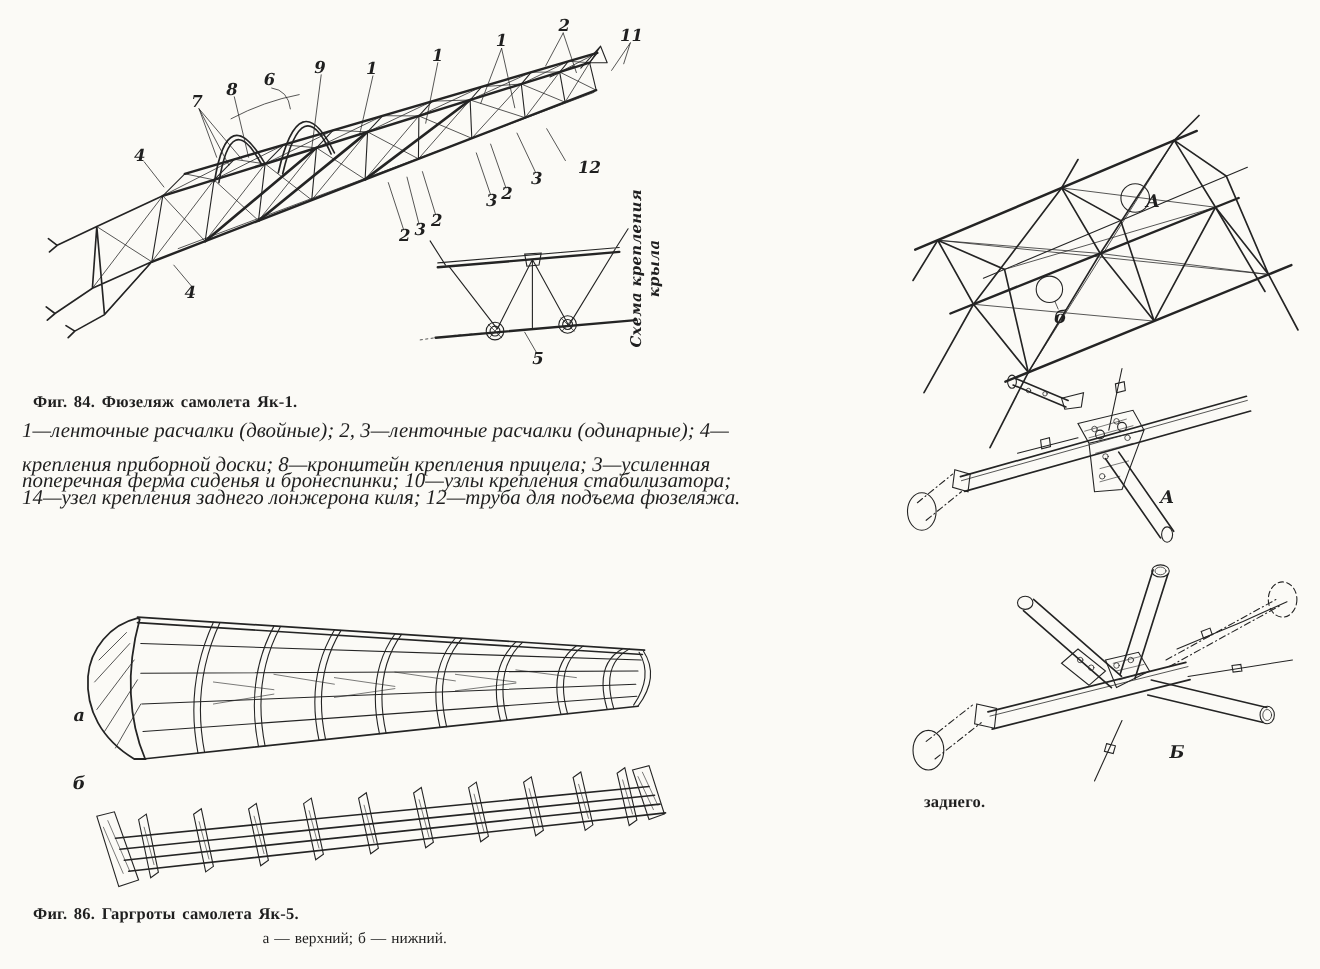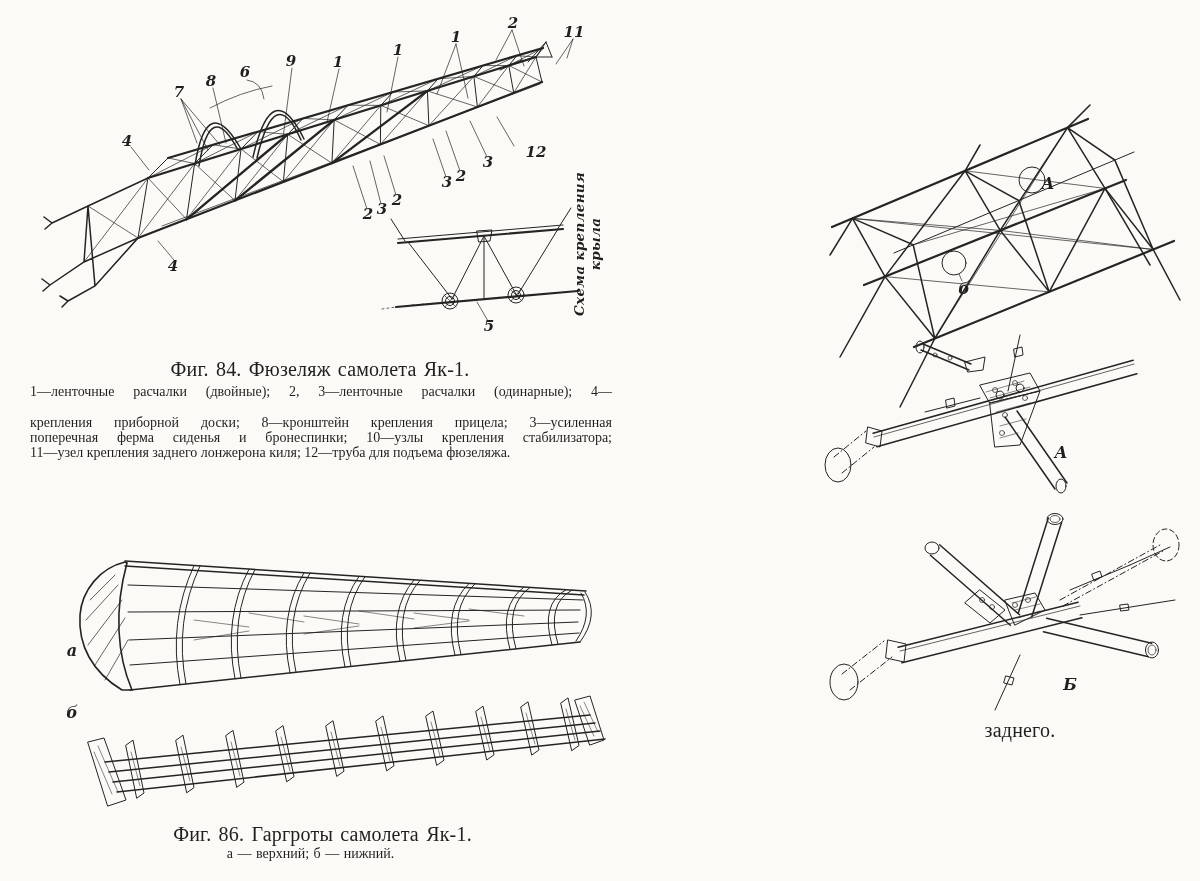--- a/index.html
+++ b/index.html
@@ -4,23 +4,23 @@
 <style>
   html,body{margin:0;padding:0;}
   .page{position:relative;width:1200px;height:881px;background:#fbfaf6;overflow:hidden;
         font-family:"Liberation Serif",serif;color:#1f1f1f;}
   svg.layer{position:absolute;left:0;top:0;width:1200px;height:881px;}
   svg.layer *{stroke:#242424;fill:none;stroke-linecap:round;}
   .s1{stroke-width:2.2px;} .s2{stroke-width:1.5px;} .s3{stroke-width:1px;}
   .s4{stroke-width:.7px;} .s5{stroke-width:.55px;}
   .fillp{fill:#fbfaf6;}
   .solid{fill:#fbfaf6;stroke-width:1.6px;}
-  .cap{position:absolute;font-weight:normal;font-size:20px;text-align:center;word-spacing:2px;letter-spacing:.2px;}
-  .leg{position:absolute;left:30px;width:582px;font-size:14px;line-height:15.3px;
-       text-align:justify;text-align-last:justify;white-space:nowrap;}
+  .cap{position:absolute;font-weight:bold;font-size:15px;word-spacing:2px;letter-spacing:.2px;}
+  .leg{position:absolute;left:20px;width:582px;font-size:19px;line-height:15.3px;
+       text-align:justify;text-align-last:justify;white-space:nowrap;font-style:italic;}
   .leg.last{text-align-last:auto;}
   .co{position:absolute;transform:translate(-50%,-50%);font:italic 15px "DejaVu Serif",serif;font-weight:600;}
   .lbl{position:absolute;transform:translate(-50%,-50%);font:italic 16px "DejaVu Serif",serif;font-weight:600;}
   .rot{position:absolute;left:501px;top:228px;width:172px;text-align:center;
        transform:rotate(-90deg);font:italic 600 13.5px "DejaVu Serif",serif;letter-spacing:.3px;}
   .subcap{position:absolute;font-size:14px;text-align:center;word-spacing:1px;}
 </style>
 </head>
 <body>
 
@@ -172,28 +172,28 @@
   <span class="co" style="left:368px;top:214px">2</span>
   <span class="co" style="left:173px;top:266px">4</span>
   <span class="co" style="left:489px;top:326px">5</span>
 
   <div class="rot">Схема крепления крыла</div>
 
   <div class="cap" style="left:30px;top:358px;width:580px">Фиг. 84. Фюзеляж самолета Як-1.</div>
   <div class="leg" style="top:384px">1—ленточные расчалки (двойные); 2, 3—ленточные расчалки (одинарные); 4—</div>
   <div class="leg" style="top:414.6px">крепления приборной доски; 8—кронштейн крепления прицела; 3—усиленная</div>
   <div class="leg" style="top:429.9px">поперечная ферма сиденья и бронеспинки; 10—узлы крепления стабилизатора;</div>
-  <div class="leg last" style="top:445.2px">11—узел крепления заднего лонжерона киля; 12—труба для подъема фюзеляжа.</div>
+  <div class="leg last" style="top:445.2px">14—узел крепления заднего лонжерона киля; 12—труба для подъема фюзеляжа.</div>
 
   <span class="lbl" style="left:1048px;top:183px">А</span>
   <span class="lbl" style="left:964px;top:288px">б</span>
   <span class="lbl" style="left:1061px;top:452px">А</span>
   <span class="lbl" style="left:1070px;top:684px">Б</span>
   <div class="cap" style="left:840px;top:721px;width:360px;line-height:19px">
     <div>заднего.</div>
   </div>
 
   <span class="lbl" style="left:72px;top:650px">а</span>
   <span class="lbl" style="left:72px;top:712px">б</span>
-  <div class="cap" style="left:30px;top:823px;width:585px">Фиг. 86. Гаргроты самолета Як-1.</div>
-  <div class="subcap" style="left:18px;top:846px;width:585px">а — верхний; б — нижний.</div>
+  <div class="cap" style="left:30px;top:823px;width:585px">Фиг. 86. Гаргроты самолета Як-5.</div>
+  <div class="subcap" style="left:30px;top:846px;width:585px">а — верхний; б — нижний.</div>
 
 </div>
 
 </body></html>

